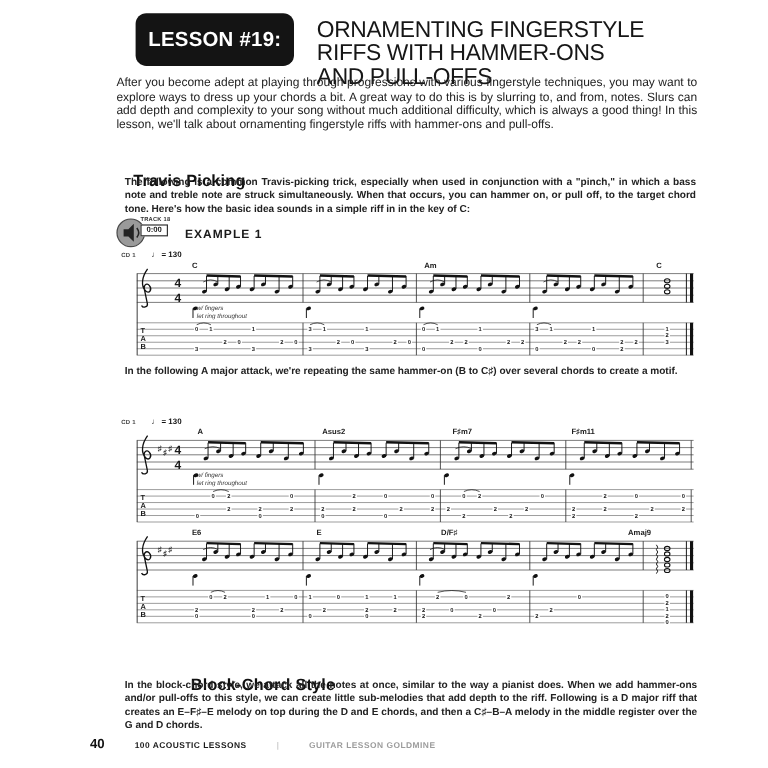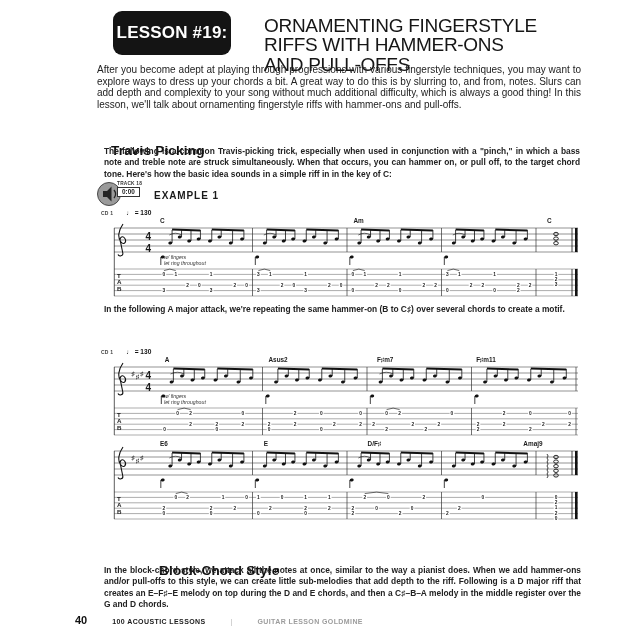--- a/index.html
+++ b/index.html
@@ -1,18 +1,18 @@
 <!DOCTYPE html>
 <html><head>
 <meta charset="utf-8">
 <style>
   html,body{margin:0;padding:0;background:#ffffff;}
   body{width:640px;height:640px;position:relative;font-family:"Liberation Sans",sans-serif;color:#1b1b1b;overflow:hidden;}
   .page{position:absolute;inset:0;background:#fff;}
-  .badge{position:absolute;left:113px;top:11px;width:118px;height:44px;background:#141414;border-radius:9px;
+  .badge{position:absolute;left:113px;top:11px;width:132px;height:44px;background:#141414;border-radius:9px;
          display:flex;align-items:center;justify-content:center;color:#fff;font-weight:800;font-size:17px;letter-spacing:.2px;}
   .title{position:absolute;left:264px;top:3px;width:320px;font-size:19px;line-height:19.5px;font-weight:400;
          letter-spacing:-.3px;white-space:pre-line;color:#161616;}
   .intro{position:absolute;left:97px;top:64px;width:484px;font-size:10px;line-height:11.6px;text-align:justify;color:#222;margin:0;}
   .h2{position:absolute;font-size:13.5px;font-weight:800;letter-spacing:.2px;color:#101010;margin:16px;}
   .h2-travis{left:95px;top:127px;}
   .h2-block{left:95px;top:547px;padding-left:48px;}
   .body-p{position:absolute;font-size:8.4px;line-height:11.4px;text-align:justify;color:#222;margin:0;font-weight:bold;}
   .travis-p{left:104px;top:146px;width:476px;}
   .ex2-p{left:104px;top:304px;width:476px;}

